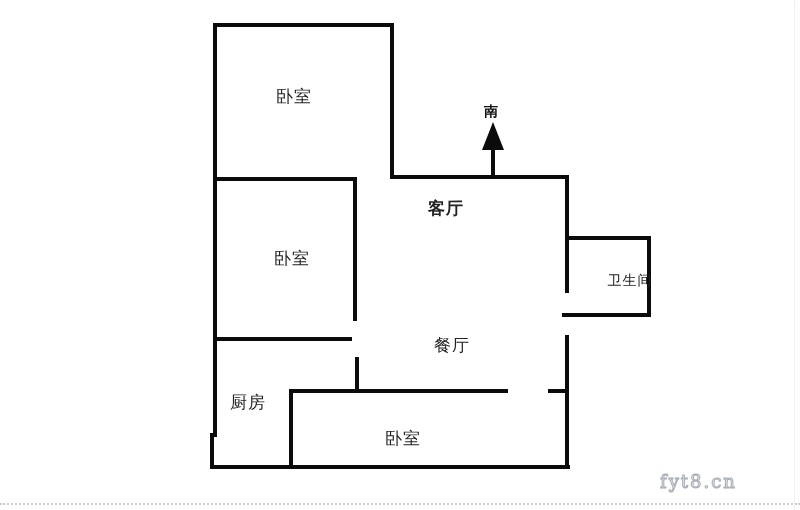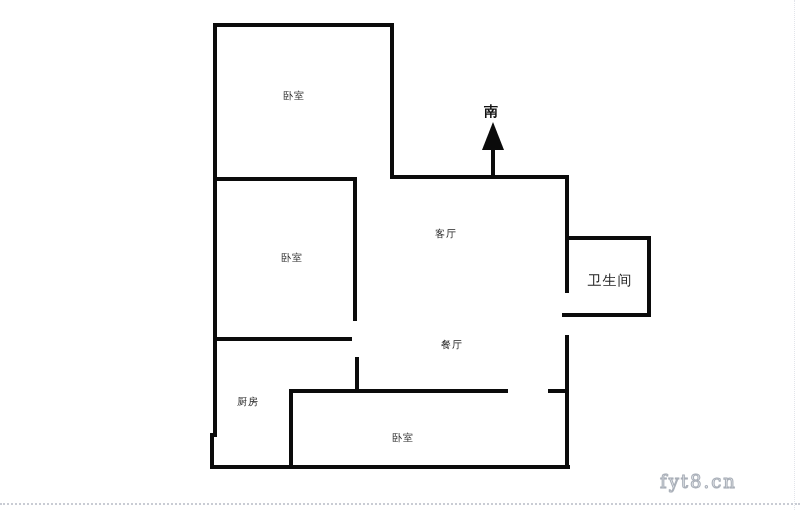--- a/index.html
+++ b/index.html
@@ -10,21 +10,21 @@
     overflow:hidden;
     font-family:"DejaVu Sans","Liberation Sans",sans-serif;
   }
   .wall{
     position:absolute;
     background:#0b0b0b;
   }
   .room-label{
     position:absolute;
     transform:translate(-50%,-50%);
-    font-size:10px;
+    font-size:17px;
     color:#222;
     letter-spacing:1px;
     white-space:nowrap;
   }
   .compass-label{
     position:absolute;
     transform:translate(-50%,-50%);
     font-size:14px;
     color:#111;
     font-weight:bold;
@@ -92,23 +92,23 @@
   <div class="wall" style="left:289px;top:389px;width:4px;height:80px;"></div>
 
   <div>
     <span class="compass-label" style="left:491px;top:112px;">南</span>
     <div class="arrow-head" style="left:482px;top:122px;"></div>
     <div class="arrow-shaft" style="left:491px;top:148px;width:4px;height:29px;"></div>
   </div>
 
   <span class="room-label" style="left:294px;top:96px;">卧室</span>
   <span class="room-label" style="left:292px;top:258px;">卧室</span>
-  <span class="room-label" style="left:446px;top:234px;">客厅</span>
+  <span class="room-label" style="left:446px;top:208px;font-weight:bold;">客厅</span>
   <span class="room-label" style="left:452px;top:345px;">餐厅</span>
-  <span class="room-label" style="left:610px;top:281px;font-size:14px;">卫生间</span>
+  <span class="room-label" style="left:630px;top:281px;font-size:14px;">卫生间</span>
   <span class="room-label" style="left:248px;top:402px;font-family:Liberation Mono, monospace;">厨房</span>
   <span class="room-label" style="left:403px;top:438px;">卧室</span>
 
   <div class="watermark">fyt8.cn</div>
 
   <div class="bottom-dotted"></div>
   <div class="right-dotted"></div>
 
 </div>
 

